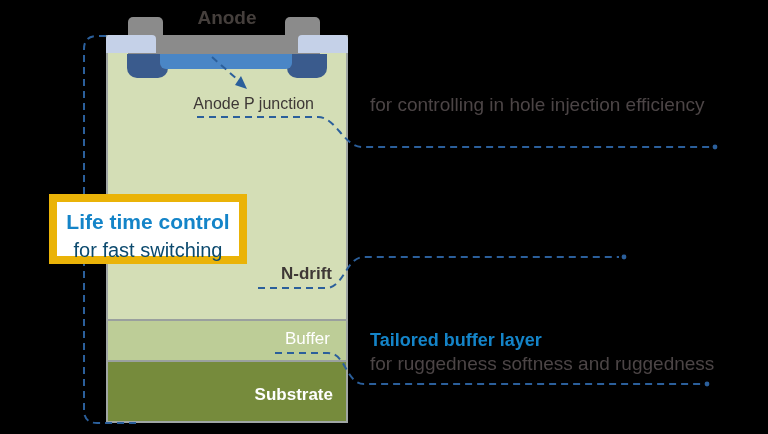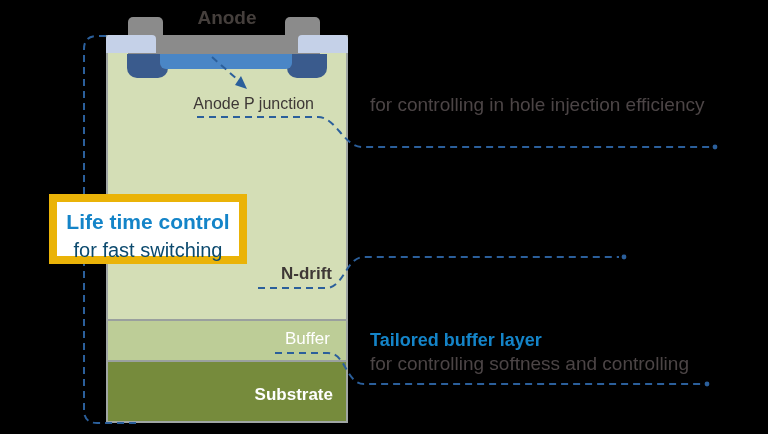--- a/index.html
+++ b/index.html
@@ -117,16 +117,16 @@
   <div class="callout">
     <div class="title">Life time control</div>
     <div class="sub">for fast switching</div>
   </div>
 
   <div class="ann ann-0">
     <div class="ann-sub">for controlling in hole injection efficiency</div>
   </div>
   <div class="ann ann-2">
     <div class="ann-title">Tailored buffer layer</div>
-    <div class="ann-sub">for controlling softness and controlling</div>
+    <div class="ann-sub">for ruggedness softness and ruggedness</div>
   </div>
 
 </div>
 
 </body></html>

